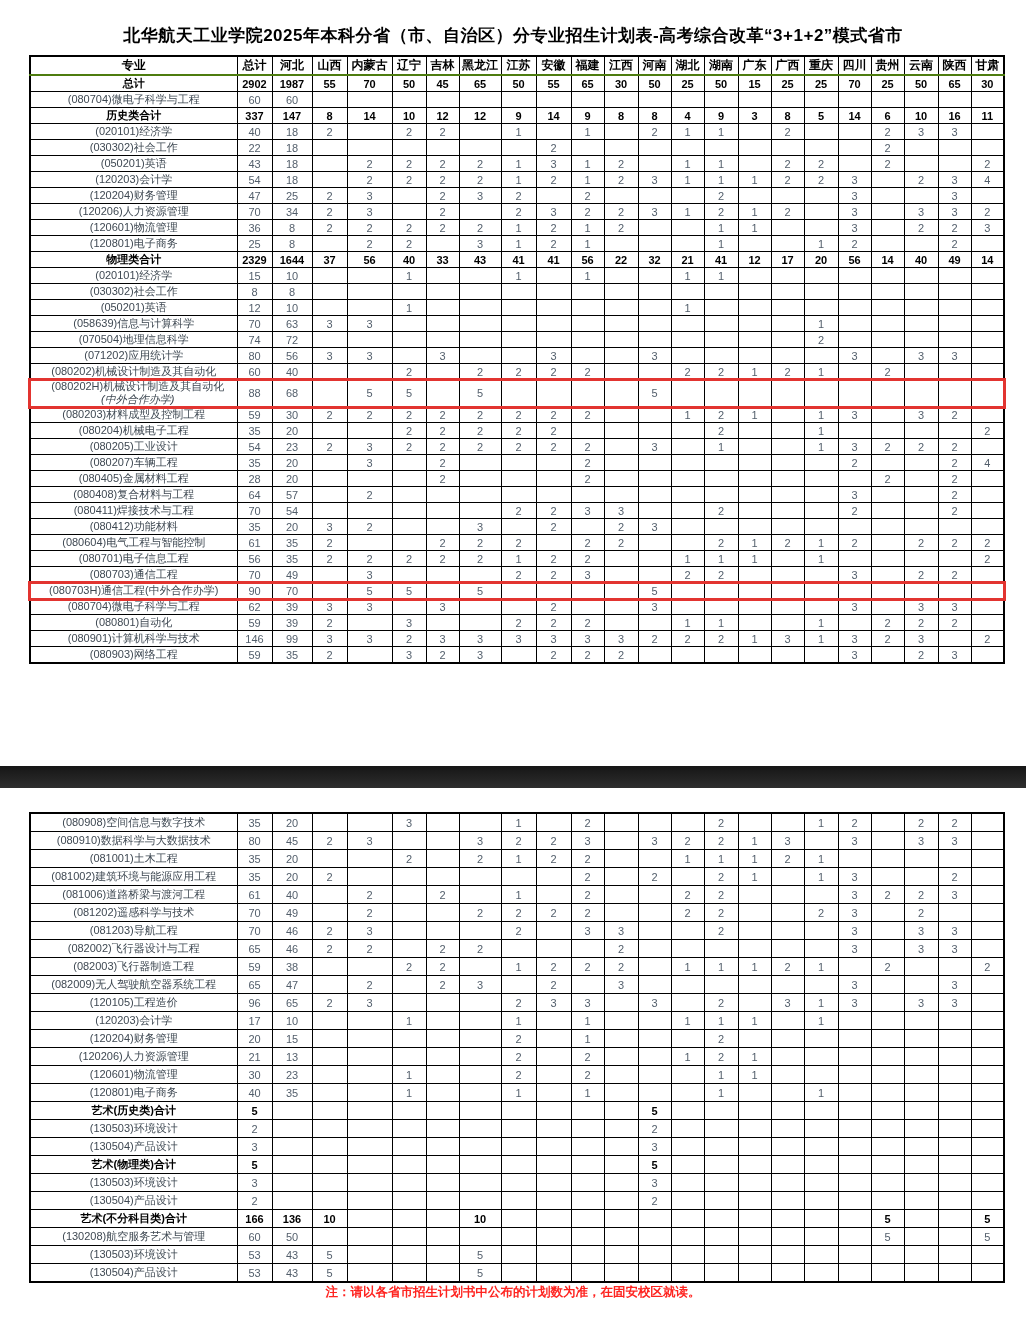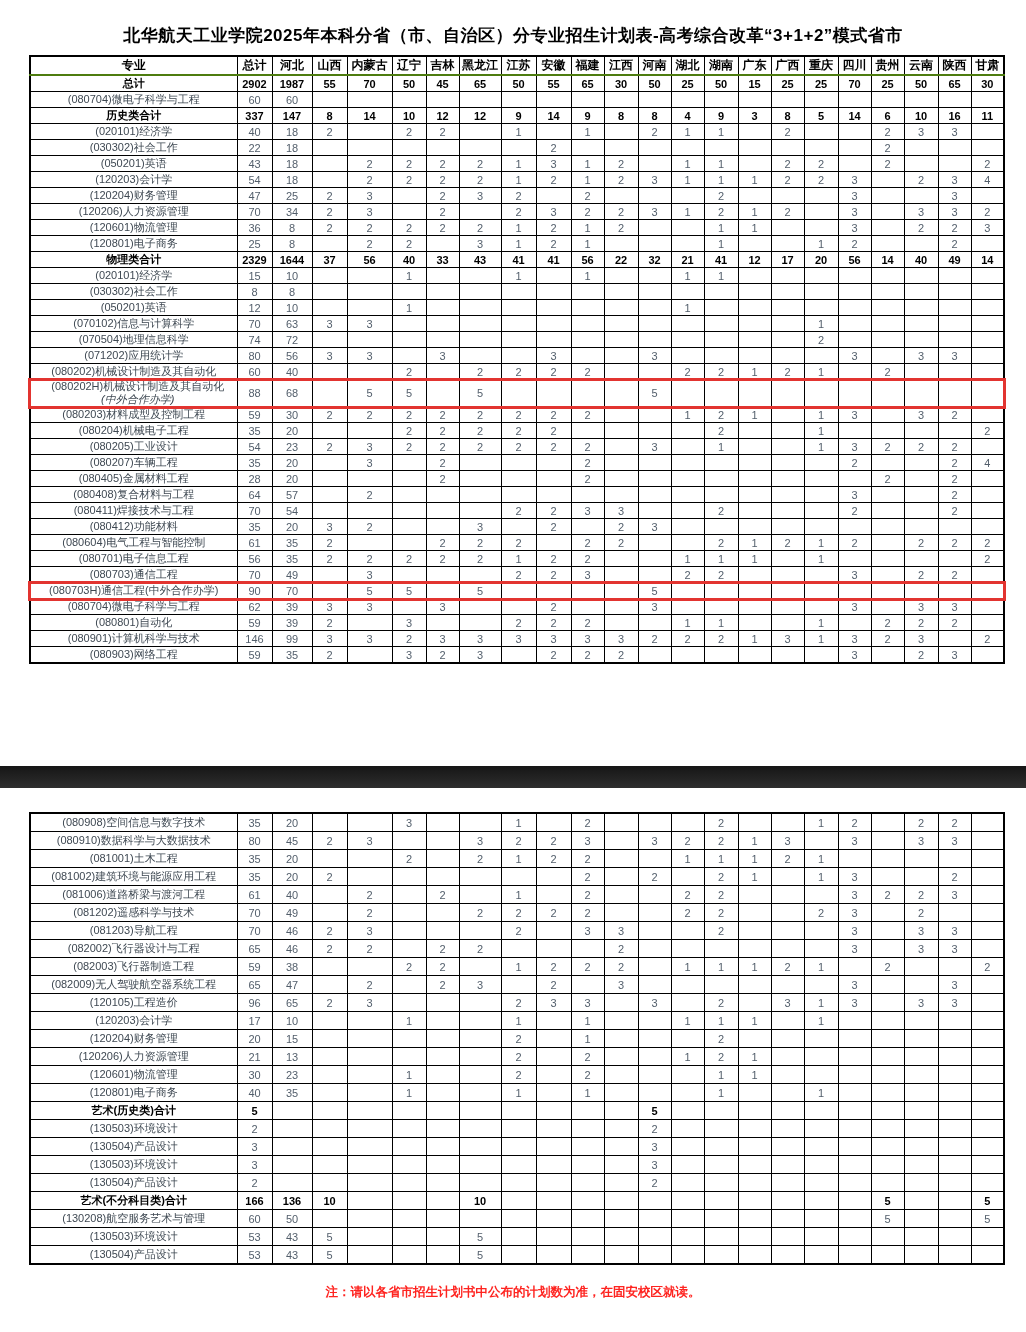--- a/index.html
+++ b/index.html
@@ -480,21 +480,21 @@
         <td></td>
         <td></td>
         <td></td>
         <td></td>
         <td></td>
         <td></td>
         <td></td>
         <td></td>
       </tr>
       <tr class="row-data">
-        <td class="lbl">(070102)信息与计算科学</td>
+        <td class="lbl">(058639)信息与计算科学</td>
         <td>70</td>
         <td>63</td>
         <td>3</td>
         <td>3</td>
         <td></td>
         <td></td>
         <td></td>
         <td></td>
         <td></td>
         <td></td>
@@ -1514,20 +1514,45 @@
         <td></td>
         <td></td>
         <td></td>
         <td></td>
         <td></td>
         <td></td>
         <td></td>
         <td></td>
         <td></td>
       </tr>
+      <tr class="row-total">
+        <td class="lbl">艺术(物理类)合计</td>
+        <td>5</td>
+        <td></td>
+        <td></td>
+        <td></td>
+        <td></td>
+        <td></td>
+        <td></td>
+        <td></td>
+        <td></td>
+        <td></td>
+        <td></td>
+        <td>5</td>
+        <td></td>
+        <td></td>
+        <td></td>
+        <td></td>
+        <td></td>
+        <td></td>
+        <td></td>
+        <td></td>
+        <td></td>
+        <td></td>
+      </tr>
       <tr class="row-data">
         <td class="lbl">(130503)环境设计</td>
         <td>3</td>
         <td></td>
         <td></td>
         <td></td>
         <td></td>
         <td></td>
         <td></td>
         <td></td>

